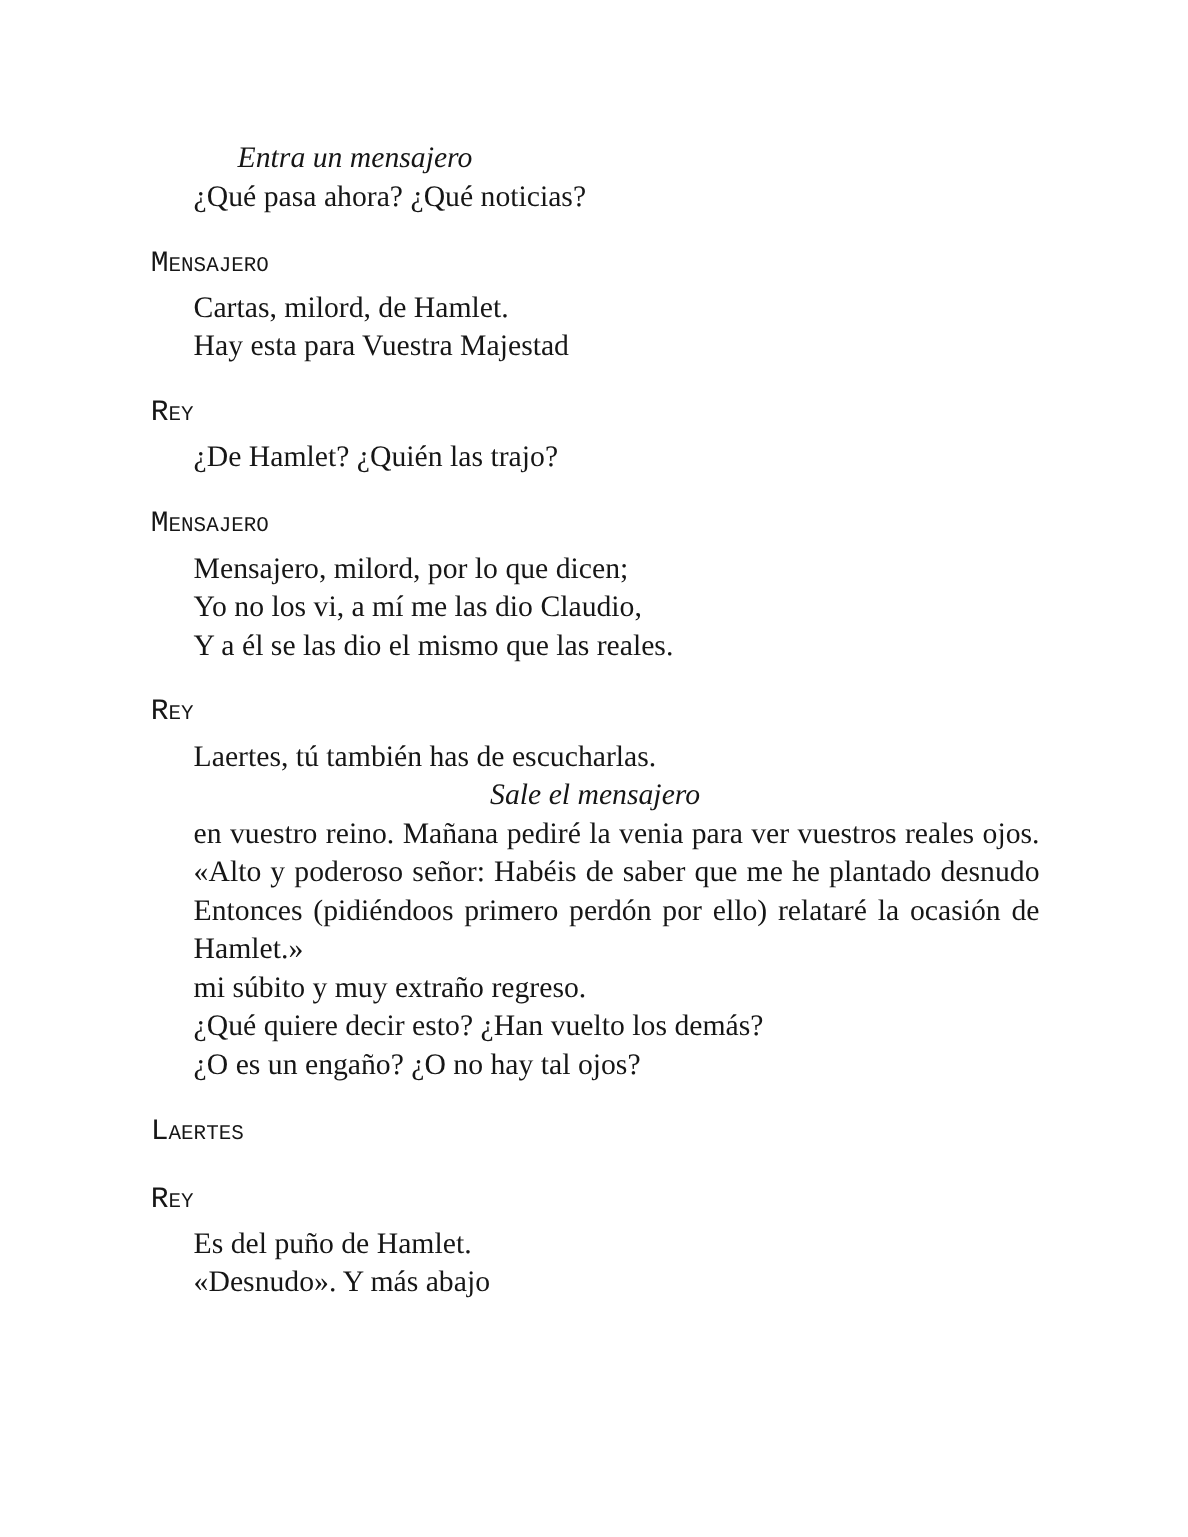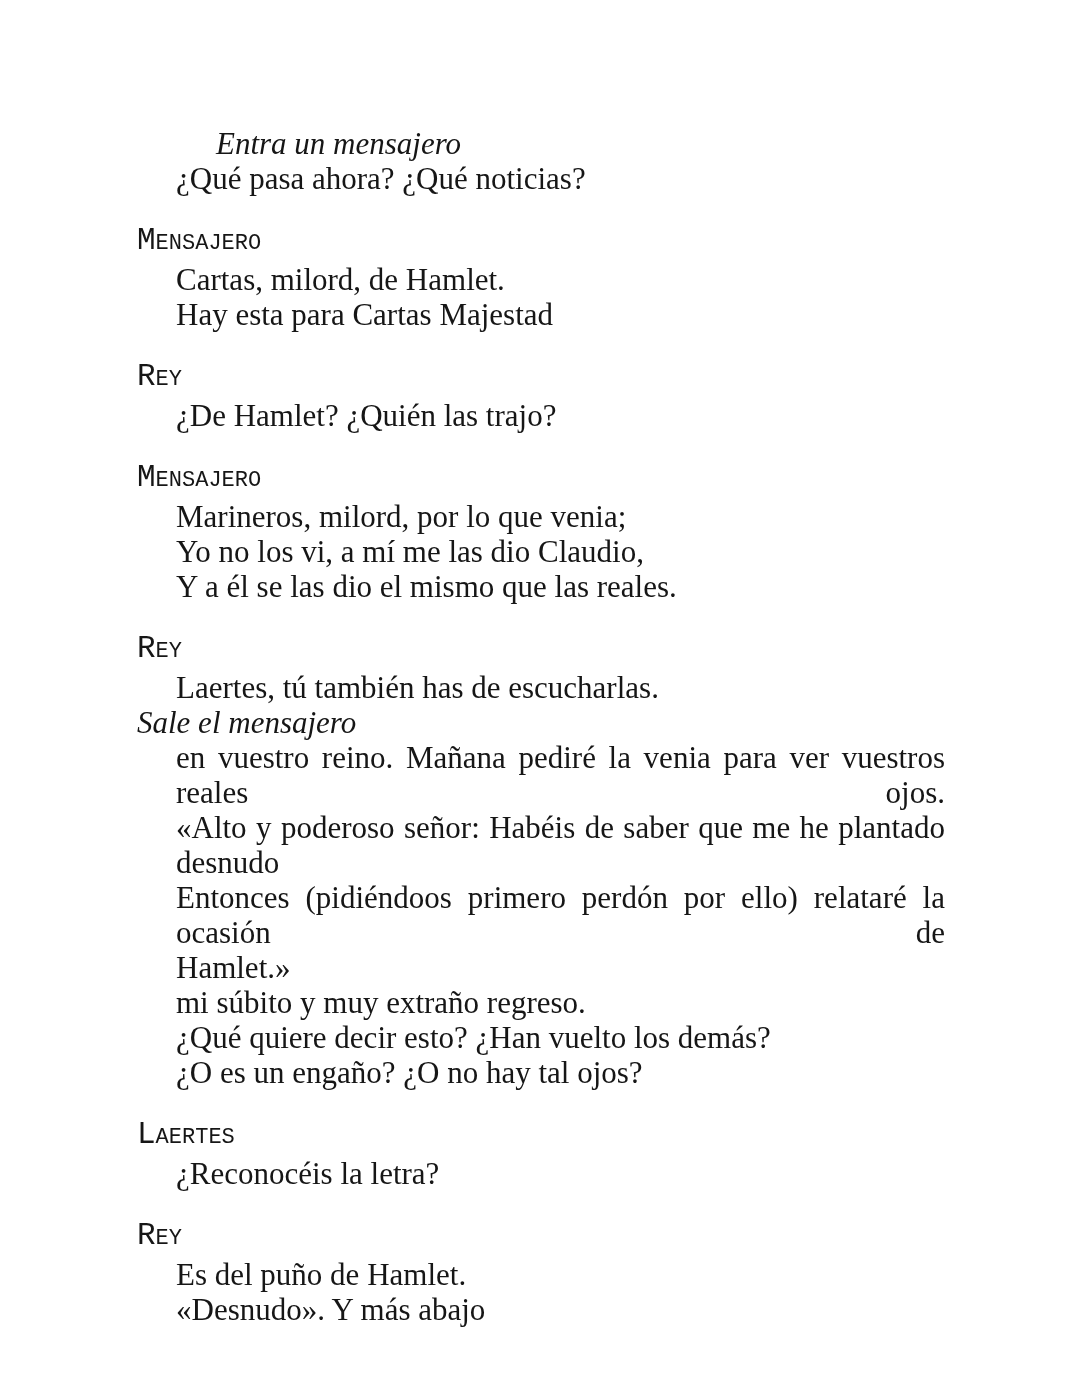--- a/index.html
+++ b/index.html
@@ -17,36 +17,36 @@
   .page {
     position: absolute;
     inset: 0;
     background: #ffffff;
   }
   .play-text {
     position: absolute;
     left: 137px;
     top: 126px;
     width: 808px; 
-    font-size: 31px;
+    font-size: 27px;
     line-height: 35px;
     color: #161616;
   }
   
   .line {
     margin-left: 39px;
   }
   
   .direction {
     margin-left: 79px;
     font-style: italic;
   }
   
   .center {
-    text-align: left;
+    text-align: center;
     font-style: italic;
   }
   
   .jline {
     margin-left: 39px;
     text-align: justify;
     text-align-last: justify;
   }
   
   .speaker {
@@ -60,45 +60,44 @@
 <body>
 
 <div class="page">
   <div class="play-text">
 
     <div class="direction">Entra un mensajero</div>
     <div class="line">¿Qué pasa ahora? ¿Qué noticias?</div>
 
     <div class="speaker">Mensajero</div>
     <div class="line">Cartas, milord, de Hamlet.</div>
-    <div class="line">Hay esta para Cartas Majestad</div>
+    <div class="line">Hay esta para Vuestra Majestad</div>
 
     <div class="speaker">Rey</div>
     <div class="line">¿De Hamlet? ¿Quién las trajo?</div>
 
     <div class="speaker">Mensajero</div>
-    <div class="line">Marineros, milord, por lo que venia;</div>
+    <div class="line">Mensajero, milord, por lo que dicen;</div>
     <div class="line">Yo no los vi, a mí me las dio Claudio,</div>
     <div class="line">Y a él se las dio el mismo que las reales.</div>
 
     <div class="speaker">Rey</div>
     <div class="line">Laertes, tú también has de escucharlas.</div>
 
     <div class="center">Sale el mensajero</div>
 
     <div class="jline">en vuestro reino. Mañana pediré la venia para ver vuestros reales ojos.</div>
     <div class="jline">«Alto y poderoso señor: Habéis de saber que me he plantado desnudo</div>
     <div class="jline">Entonces (pidiéndoos primero perdón por ello) relataré la ocasión de</div>
     <div class="line">Hamlet.»</div>
 
     <div class="line">mi súbito y muy extraño regreso.</div>
     <div class="line">¿Qué quiere decir esto? ¿Han vuelto los demás?</div>
     <div class="line">¿O es un engaño? ¿O no hay tal ojos?</div>
 
     <div class="speaker">Laertes</div>
-    <div class="line">¿Reconocéis la letra?</div>
 
     <div class="speaker">Rey</div>
     <div class="line">Es del puño de Hamlet.</div>
     <div class="line">«Desnudo». Y más abajo</div>
 
   </div>
 </div>
 
 </body></html>

